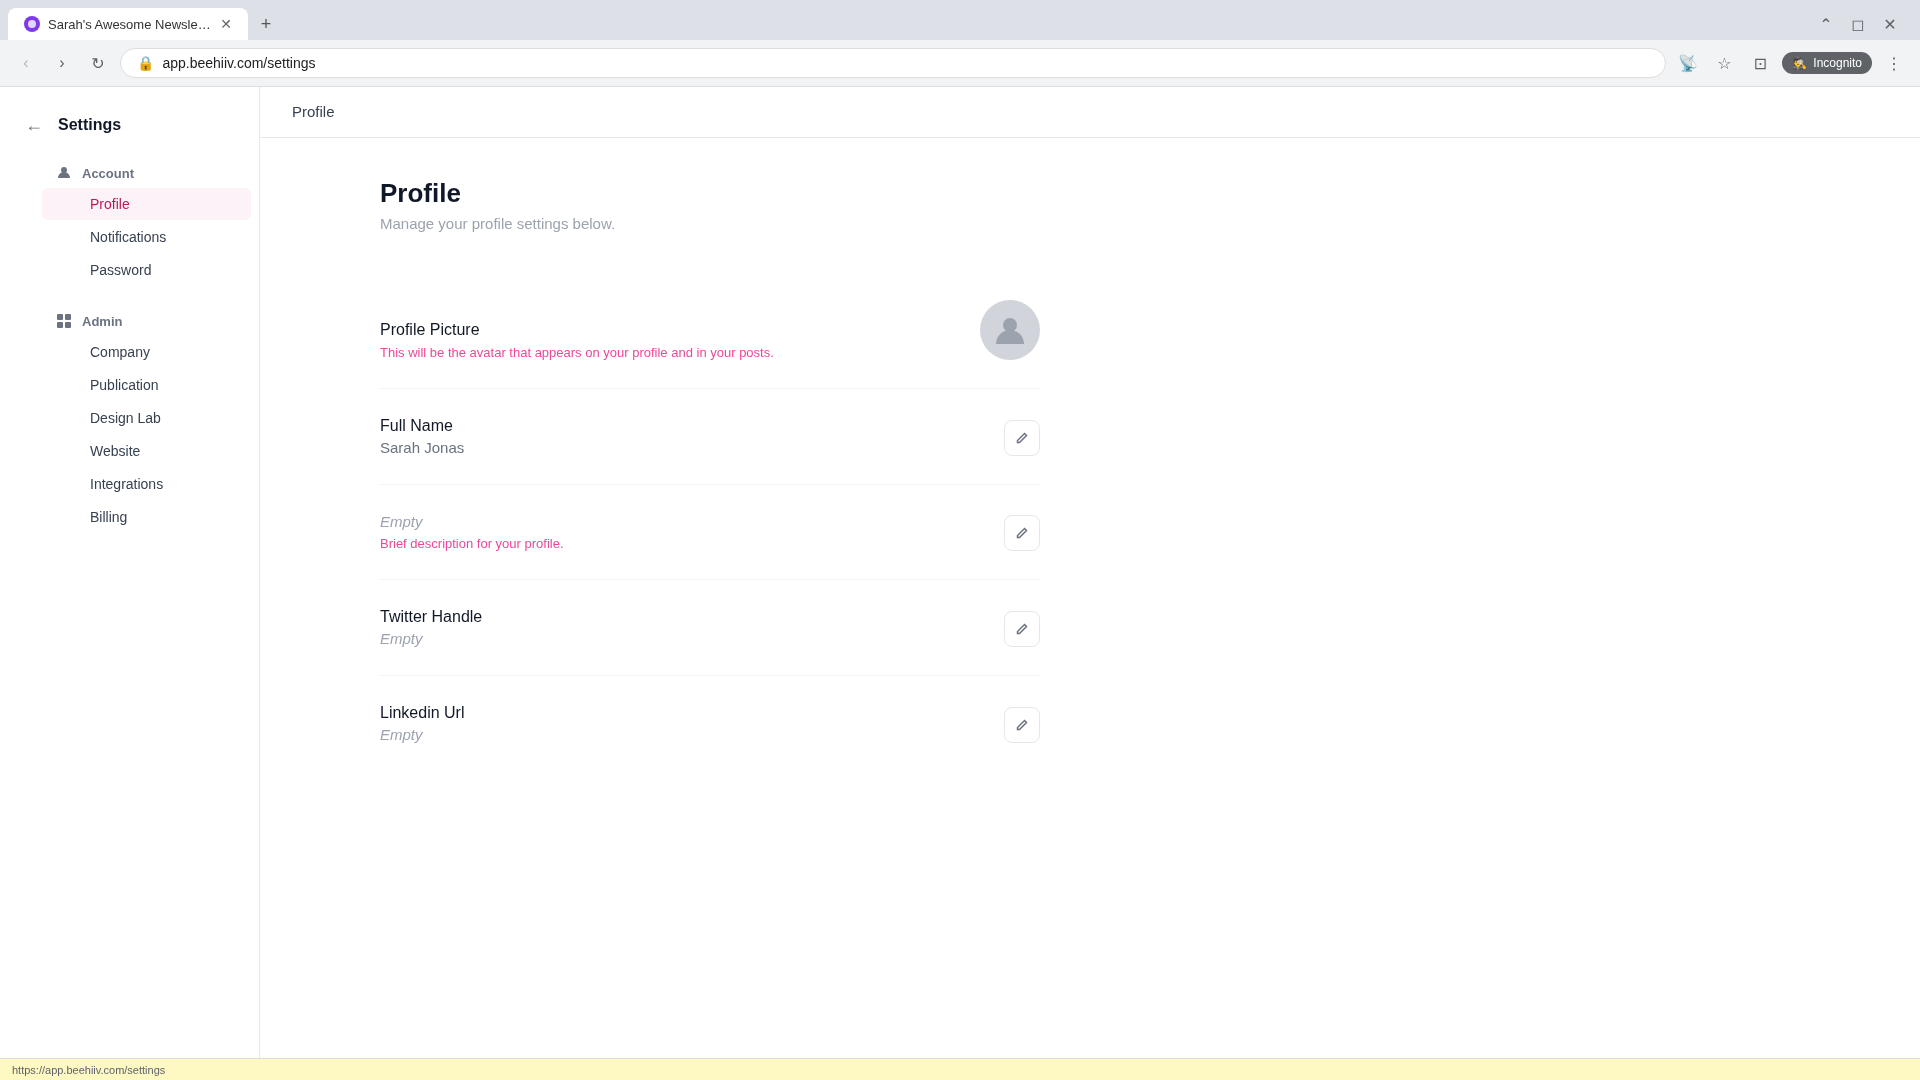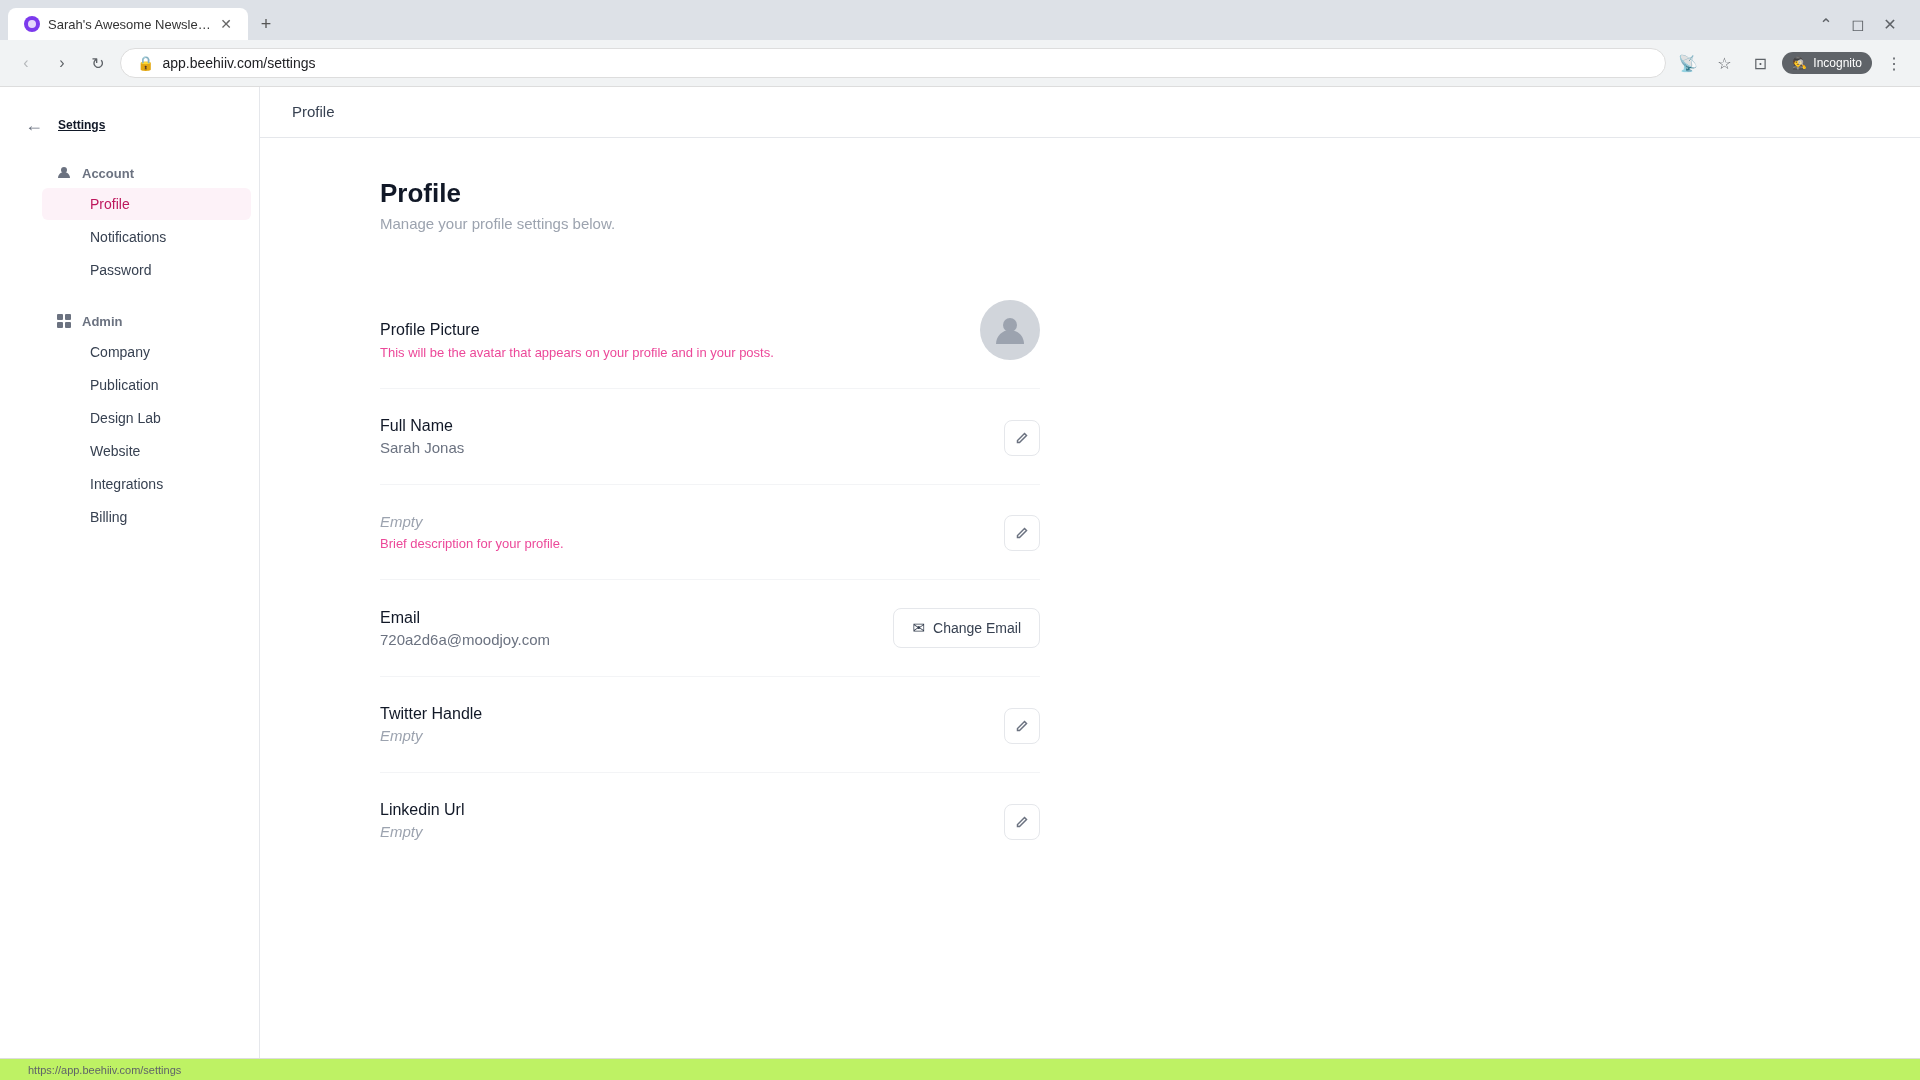--- a/index.html
+++ b/index.html
@@ -25,21 +25,21 @@
     .toolbar-icon { width: 28px; height: 28px; display: flex; align-items: center; justify-content: center; border-radius: 50%; color: #5f6368; cursor: pointer; font-size: 16px; }
     .incognito-badge { display: flex; align-items: center; gap: 6px; background: #5f6368; color: #fff; padding: 4px 10px; border-radius: 14px; font-size: 12px; cursor: pointer; }
 
     
     .app { display: flex; flex: 1; overflow: hidden; }
 
     
     .sidebar { width: 260px; background: #fff; border-right: 1px solid #e5e7eb; display: flex; flex-direction: column; padding: 16px 0; overflow-y: auto; flex-shrink: 0; }
     .sidebar-header { display: flex; align-items: center; gap: 10px; padding: 8px 20px 16px; }
     .back-btn { width: 28px; height: 28px; display: flex; align-items: center; justify-content: center; border-radius: 6px; color: #6b7280; cursor: pointer; font-size: 18px; }
-    .sidebar-title { font-size: 12px; font-weight: 600; color: #111827; text-decoration: underline; }
+    .sidebar-title { font-size: 16px; font-weight: 600; color: #111827; }
 
     .sidebar-section { margin-bottom: 16px; padding-left: 34px; }
     .sidebar-section-header { display: flex; align-items: center; gap: 8px; padding: 8px 20px 4px; }
     .sidebar-section-icon { width: 20px; height: 20px; display: flex; align-items: center; justify-content: center; color: #6b7280; font-size: 14px; }
     .sidebar-section-label { font-size: 13px; font-weight: 600; color: #6b7280; text-transform: capitalize; }
     .sidebar-item { display: flex; align-items: center; padding: 8px 20px 8px 48px; cursor: pointer; font-size: 14px; color: #374151; border-radius: 6px; margin: 1px 8px; }
     .sidebar-item.active { background: #fdf2f8; color: #be185d; font-weight: 500; }
 
     
     .main { flex: 1; overflow-y: auto; background: #fff; }
@@ -63,21 +63,21 @@
     .edit-btn { width: 36px; height: 36px; display: flex; align-items: center; justify-content: center; border: 1px solid #e5e7eb; border-radius: 8px; cursor: pointer; color: #6b7280; background: #fff; }
 
     
     .avatar-circle { width: 60px; height: 60px; border-radius: 50%; background: #d1d5db; display: flex; align-items: center; justify-content: center; cursor: pointer; overflow: hidden; }
 
     
     .change-email-btn { display: flex; align-items: center; gap: 8px; padding: 10px 18px; border: 1.5px solid #e5e7eb; border-radius: 8px; font-size: 14px; font-weight: 500; color: #374151; cursor: pointer; background: #fff; white-space: nowrap; }
     .email-icon { font-size: 15px; color: #374151; }
 
     
-    .status-bar { height: 22px; background: #bef264; display: flex; align-items: center; padding: 0 28px; font-size: 11px; color: #5f6368; border-top: 1px solid #ddd; flex-shrink: 0; }
+    .status-bar { height: 22px; background: #fef9c3; display: flex; align-items: center; padding: 0 12px; font-size: 11px; color: #5f6368; border-top: 1px solid #ddd; flex-shrink: 0; }
   </style>
 </head>
 <body>
 
 <div class="browser-chrome">
   <div class="tab-bar">
     <div class="tab">
       <div class="tab-favicon">
         <svg width="10" height="10" viewBox="0 0 10 10">
             <circle cx="5" cy="5" r="4" fill="#fff" opacity="0.8"></circle>
@@ -203,32 +203,20 @@
         </div>
         <div class="row-right">
           <button class="edit-btn">
             <svg width="14" height="14" viewBox="0 0 14 14" fill="none" stroke="#6b7280" stroke-width="1.5">
               <path d="M9.5 2.5l2 2-7 7H2.5v-2l7-7z"></path>
             </svg>
           </button>
         </div>
       </div>
 
-      <div class="profile-row">
-        <div class="row-left">
-          <div class="row-label">Email</div>
-          <div class="row-value has-value">720a2d6a@moodjoy.com</div>
-        </div>
-        <div class="row-right">
-          <button class="change-email-btn">
-            <span class="email-icon">✉</span>
-            <span>Change Email</span>
-          </button>
-        </div>
-      </div>
 
       <div class="profile-row">
         <div class="row-left">
           <div class="row-label">Twitter Handle</div>
           <div class="row-value">Empty</div>
         </div>
         <div class="row-right">
           <button class="edit-btn">
             <svg width="14" height="14" viewBox="0 0 14 14" fill="none" stroke="#6b7280" stroke-width="1.5">
               <path d="M9.5 2.5l2 2-7 7H2.5v-2l7-7z"></path>

